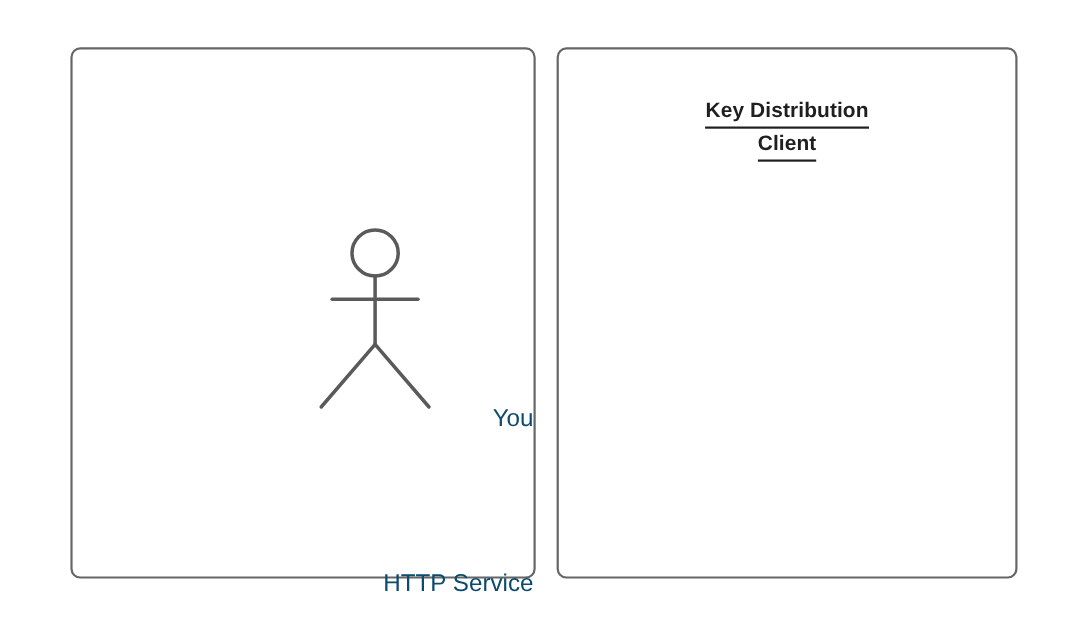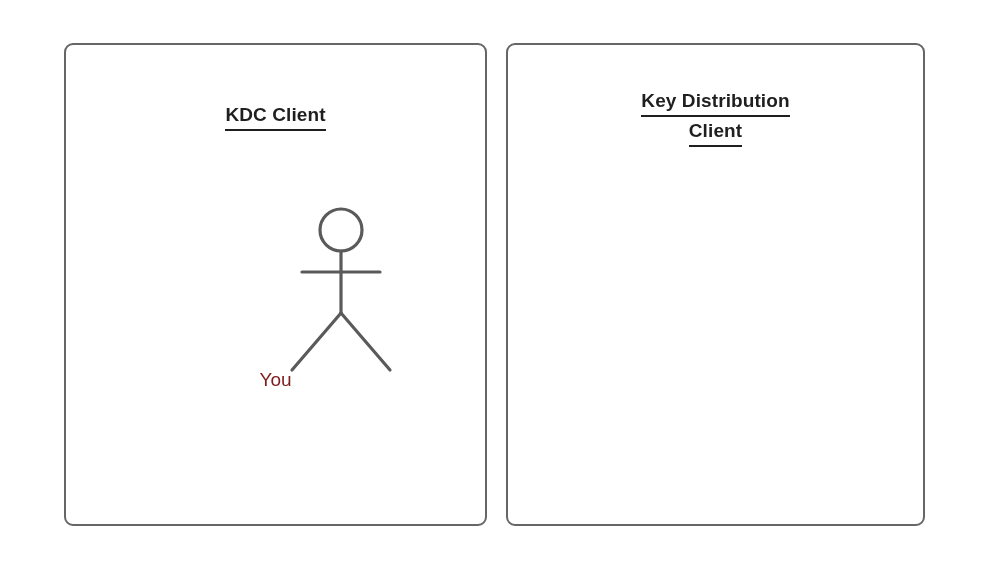--- a/index.html
+++ b/index.html
@@ -71,24 +71,24 @@
     top: 155px;
     width: 145px;
     height: 180px;
   }
 
   
   .node-label {
     position: absolute;
     left: 0;
     width: 100%;
-    text-align: center;
-    font-size: 19px;
+    text-align: right;
+    font-size: 22px;
     line-height: 24px;
-    color: #7f1d1d;
+    color: #0c4a6e;
   }
   #label-you { top: 323px; }
   #label-http-service { top: 473px; }
 
   
   #http-service-icon {
     position: absolute;
     left: 228px;
     top: 381px;
     width: 96px;
@@ -101,39 +101,37 @@
     fill: #3f8624;
   }
 </style>
 </head>
 <body>
 
 <div id="canvas">
 
   <div class="panel" id="panel-kdc-client">
 
-    <div class="panel-title" id="title-kdc-client">
-      <span class="tline">KDC Client</span>
-    </div>
 
     <div id="stick-figure">
       <svg width="145" height="180" viewBox="0 0 145 180" xmlns="http://www.w3.org/2000/svg">
         <g fill="none" stroke="#5a5a5a" stroke-width="3.2" stroke-linecap="round">
           <circle cx="72" cy="30" r="21"></circle>
           <line x1="72" y1="51" x2="72" y2="113"></line>
           <line x1="33" y1="72" x2="111" y2="72"></line>
           <line x1="72" y1="113" x2="23" y2="170"></line>
           <line x1="72" y1="113" x2="121" y2="170"></line>
         </g>
       </svg>
     </div>
 
     <div class="node-label" id="label-you">You</div>
 
 
+    <div class="node-label" id="label-http-service">HTTP Service</div>
   </div>
 
   <div class="panel" id="panel-kdc">
 
     <div class="panel-title" id="title-kdc">
       <div><span class="tline">Key Distribution</span></div>
       <div><span class="tline">Client</span></div>
     </div>
 
   </div>

